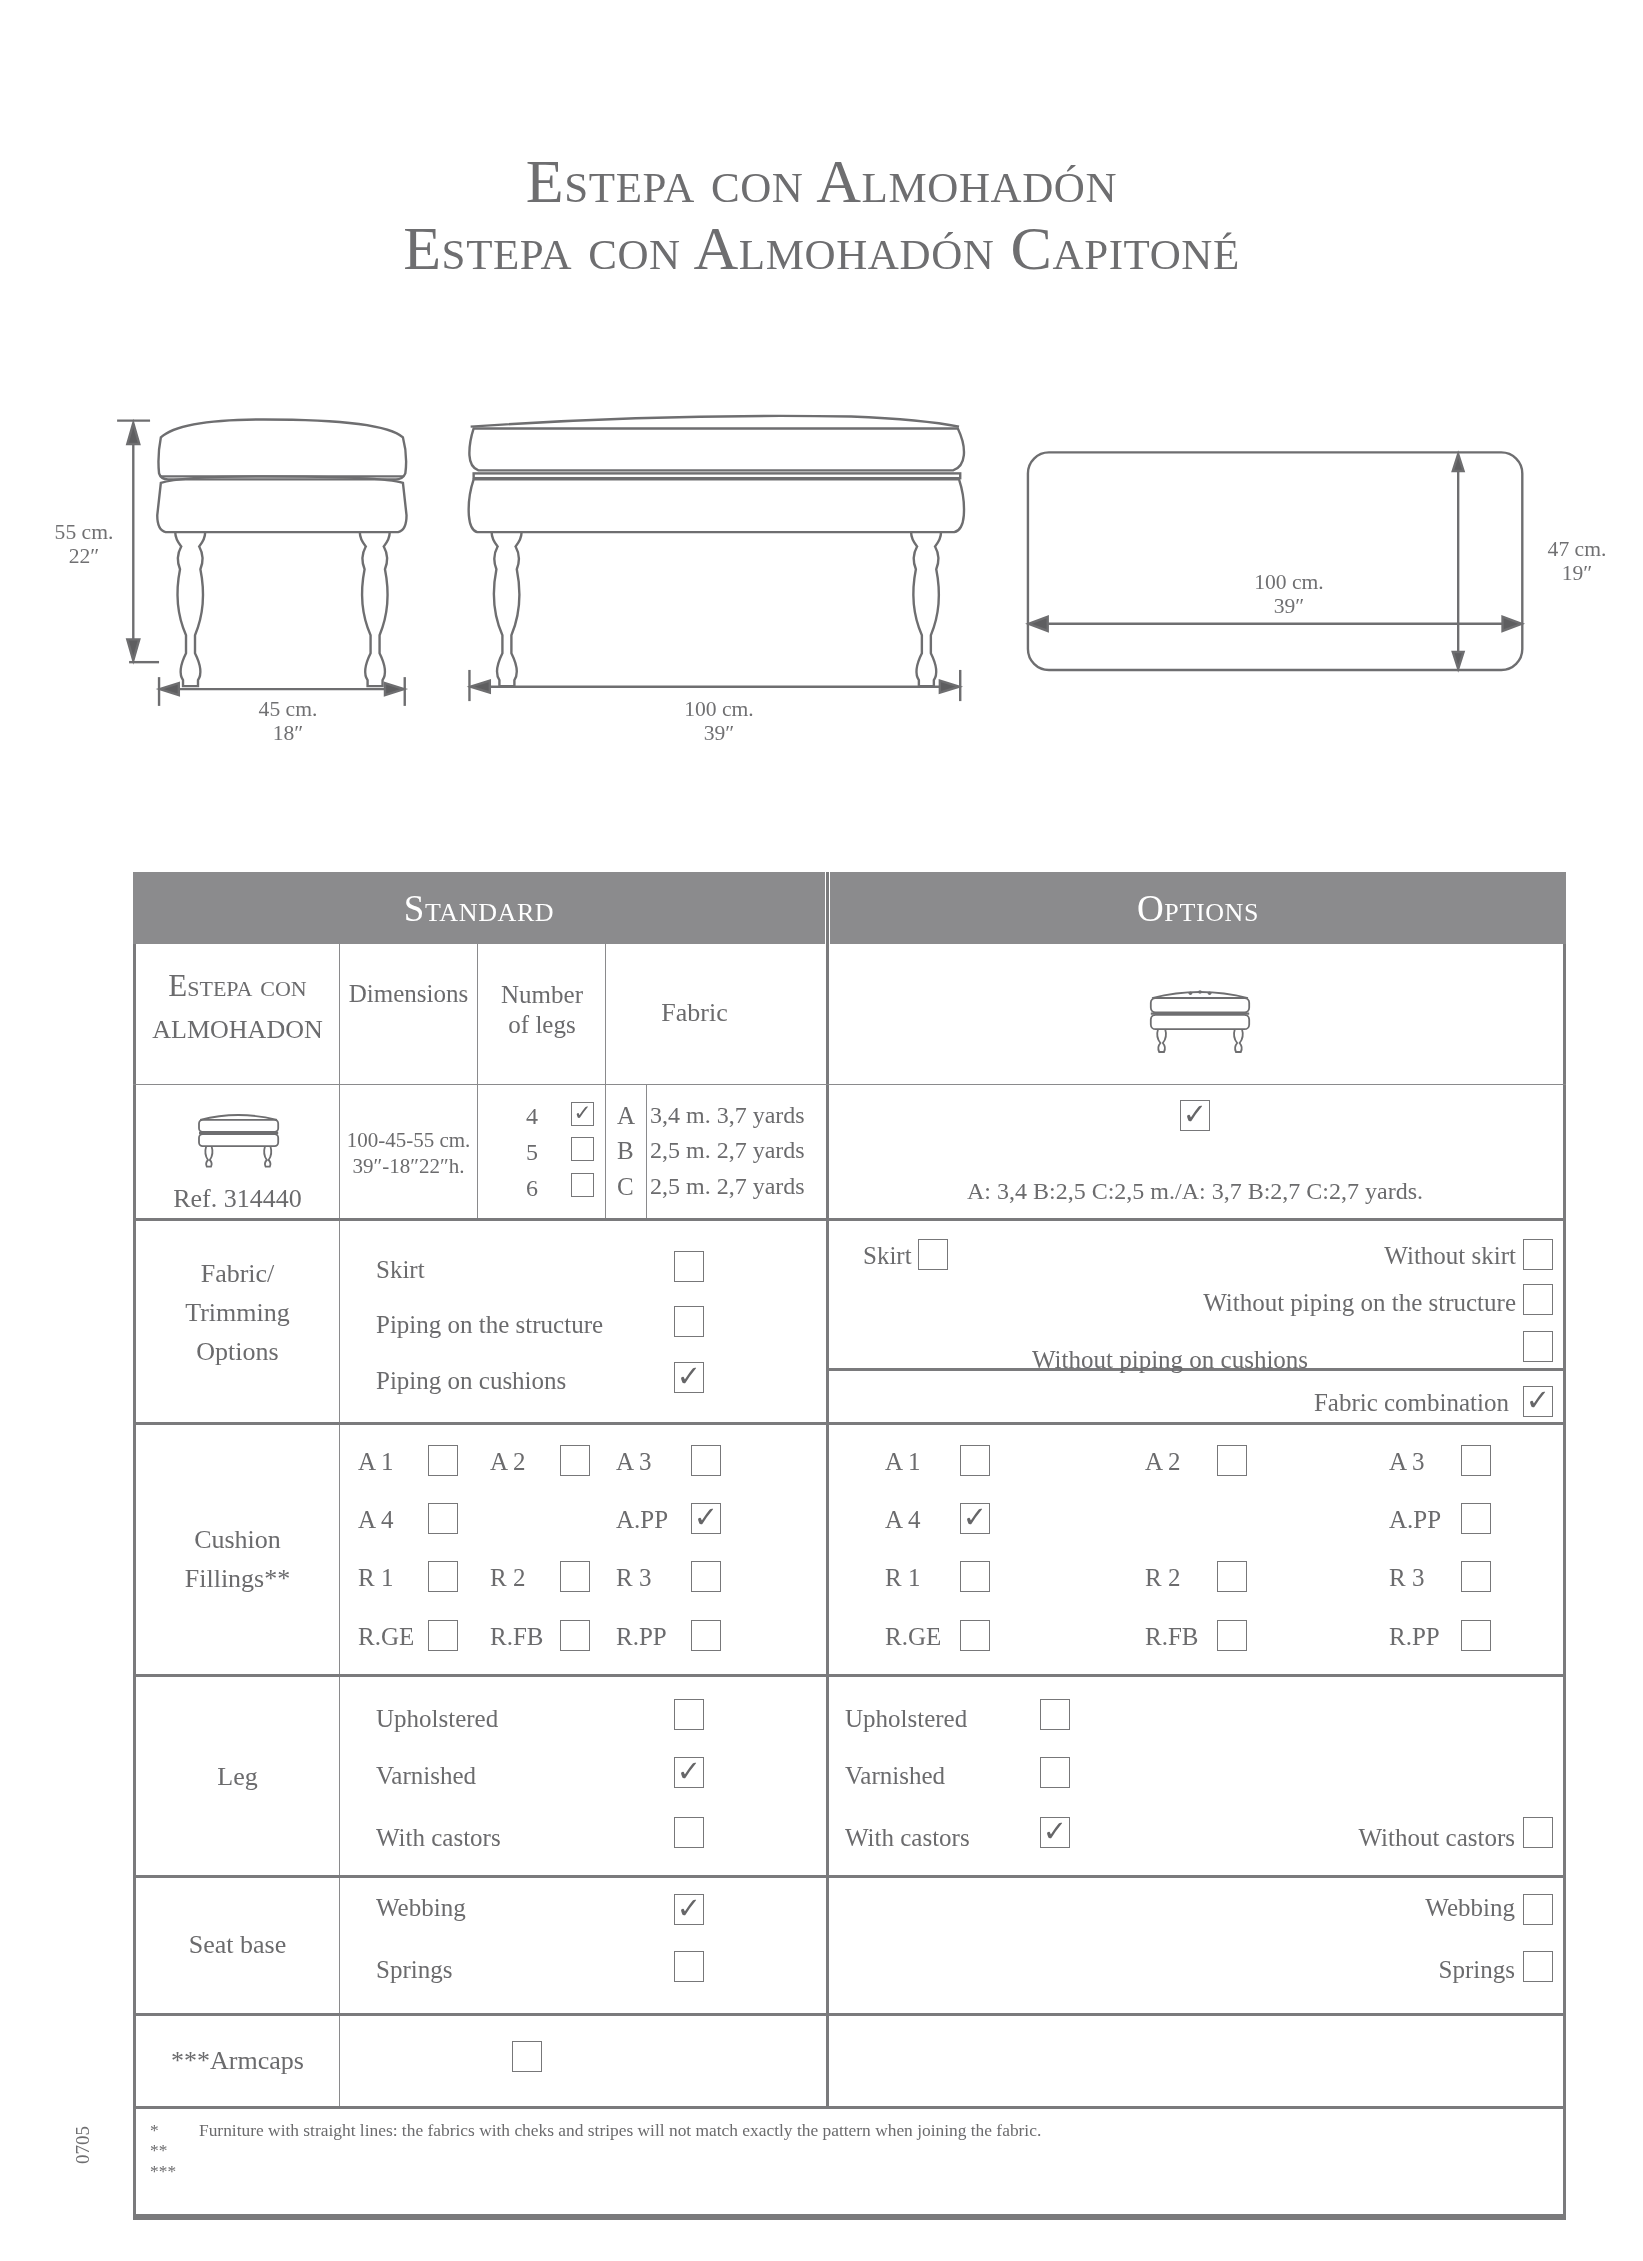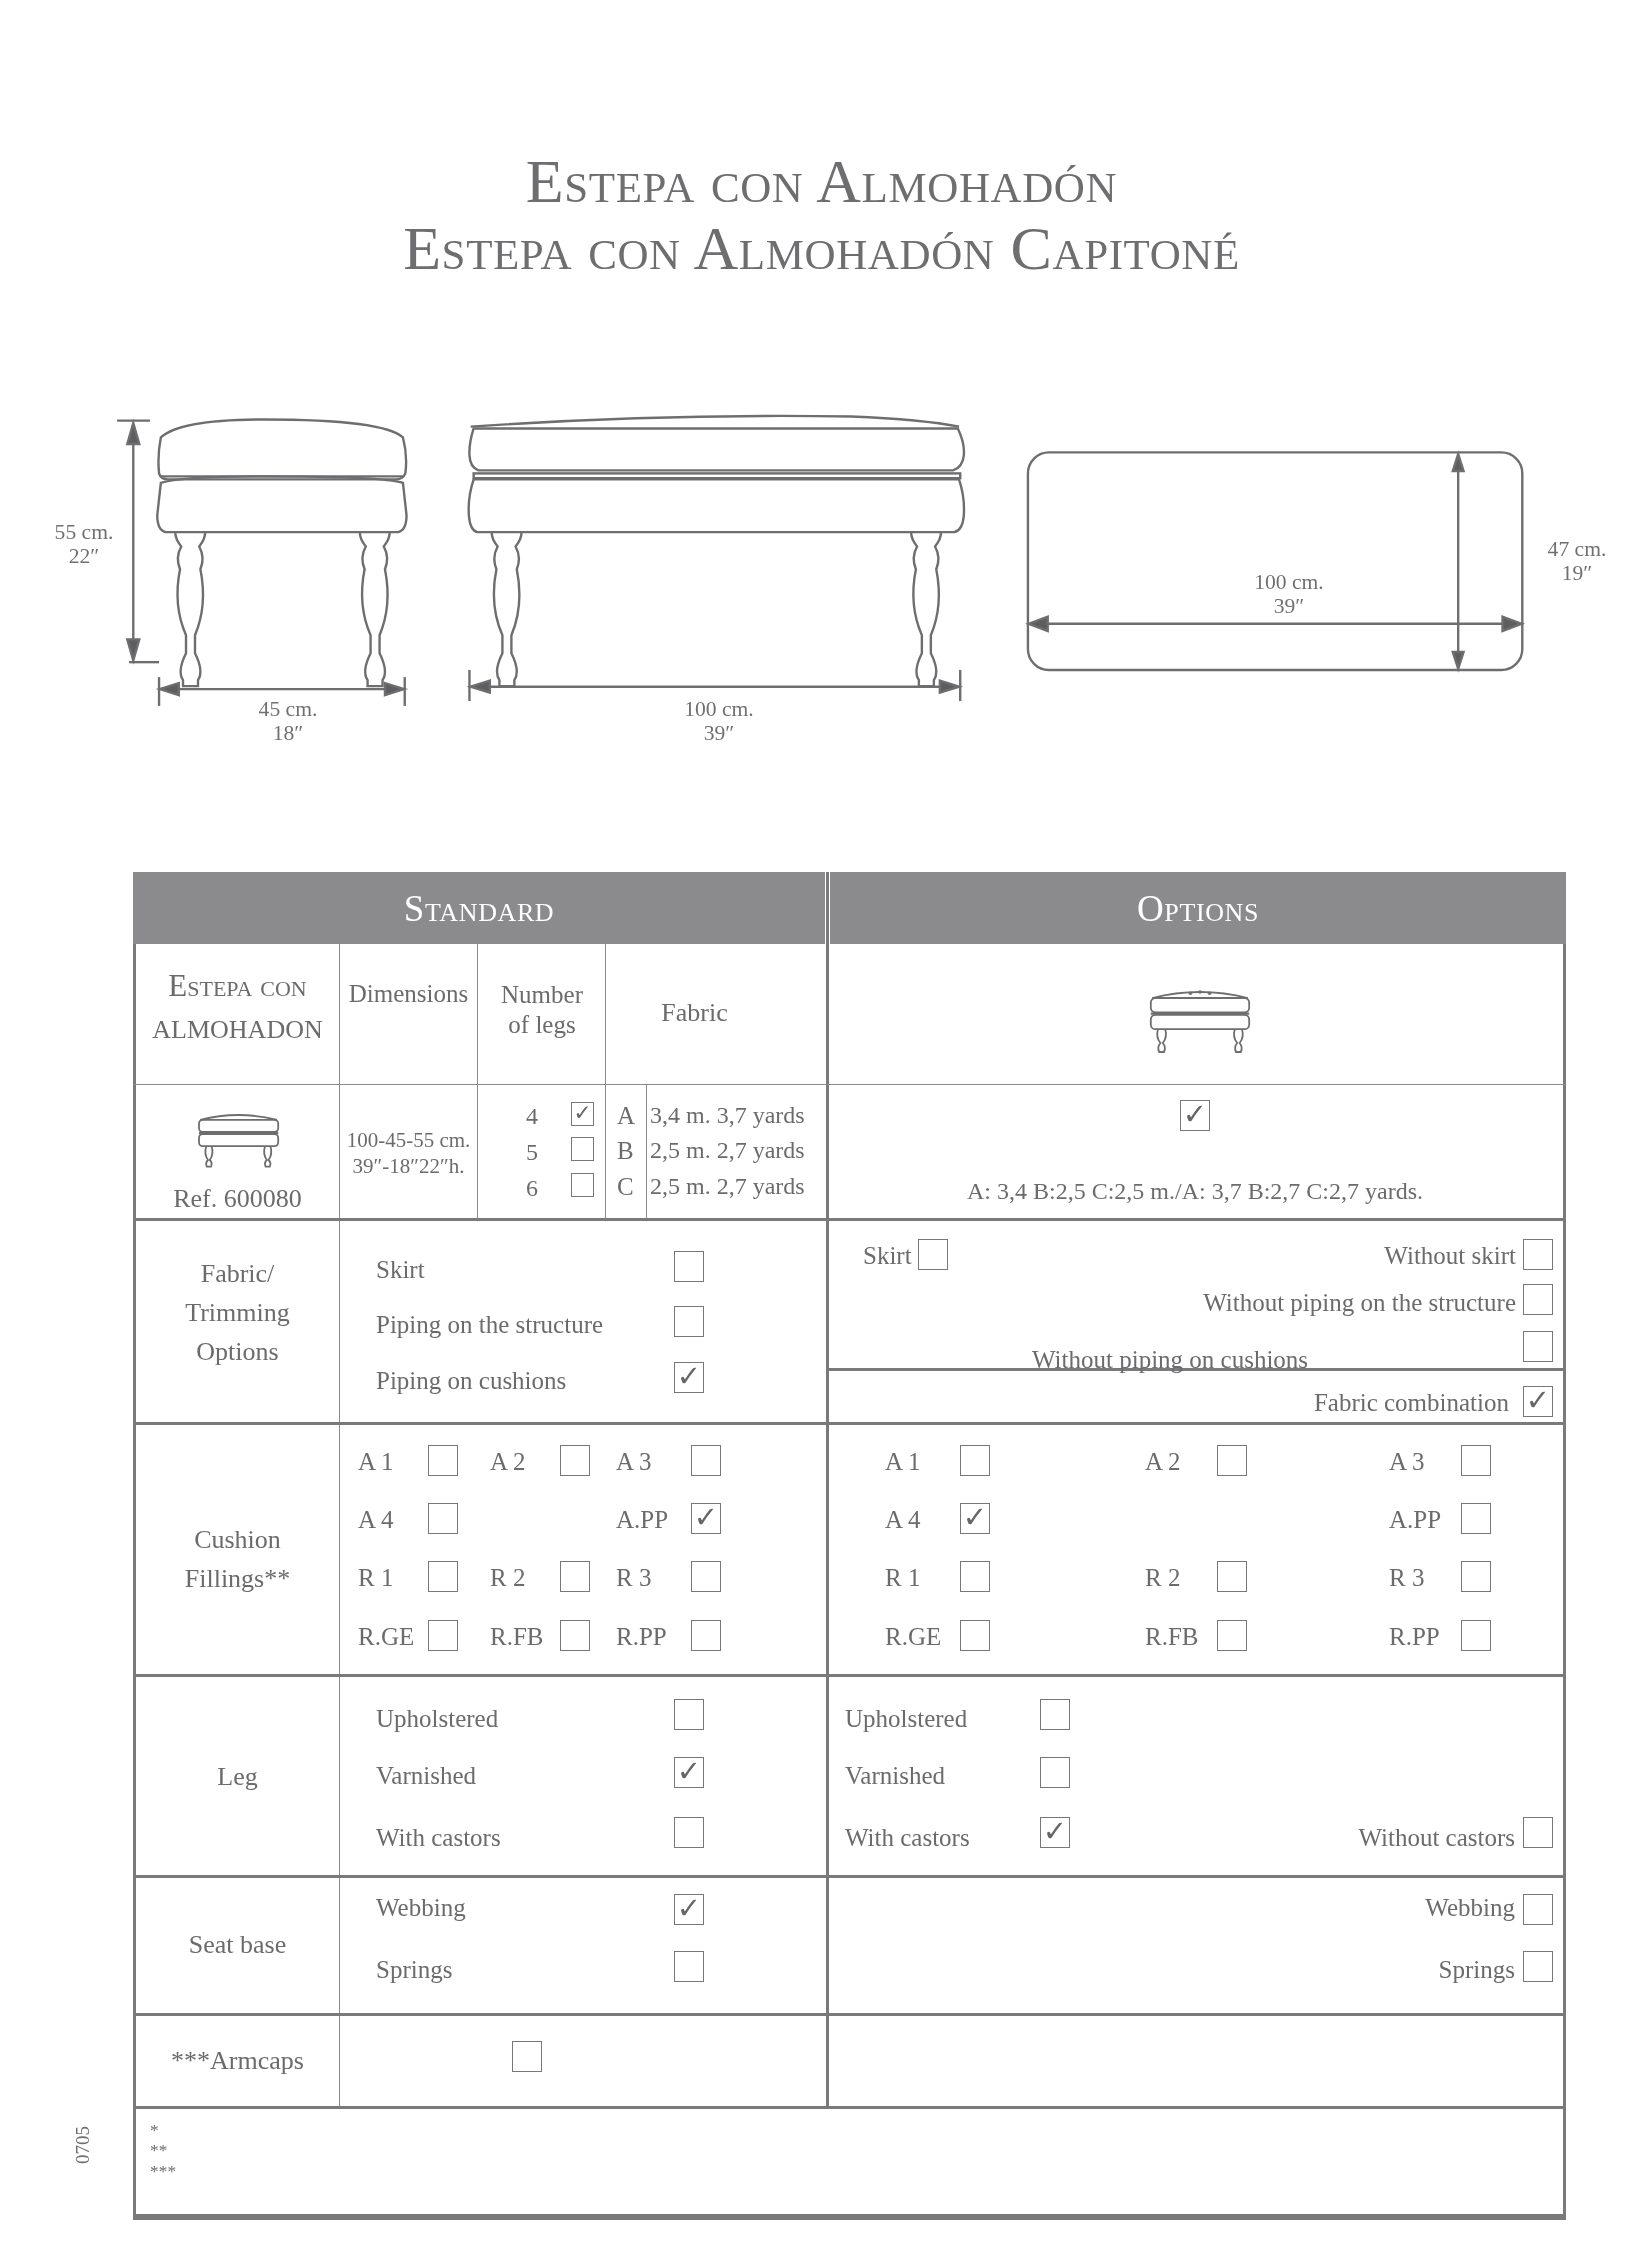--- a/index.html
+++ b/index.html
@@ -168,21 +168,21 @@
   <svg class="abs" style="left:60px; top:237px;" width="90" height="60" viewBox="0 0 150 100">
     <g fill="none" stroke="#6e6e70" stroke-width="3">
       <path d="M12,18 Q75,2 140,18"></path>
       <rect x="10" y="18" width="132" height="20" rx="6"></rect>
       <rect x="10" y="42" width="132" height="20" rx="6"></rect>
       <line x1="10" y1="40" x2="142" y2="40" stroke-width="4"></line>
       <path d="M22,62 Q18,75 25,85 Q20,90 23,96 L30,96 Q33,90 28,85 Q35,75 31,62"></path>
       <path d="M120,62 Q116,75 123,85 Q118,90 121,96 L128,96 Q131,90 126,85 Q133,75 129,62"></path>
     </g>
   </svg>
-  <div class="txt ctr" style="left:3px; top:312px; width:203px; font-size:26px;">Ref. 600080</div>
+  <div class="txt ctr" style="left:3px; top:312px; width:203px; font-size:26px;">Ref. 314440</div>
   <div class="txt ctr" style="left:207px; top:256px; width:137px; font-size:21px;">100-45-55 cm.</div>
   <div class="txt ctr" style="left:207px; top:282px; width:137px; font-size:21px;">39″-18″22″h.</div>
 
   <div class="txt" style="left:393px; top:231px; font-size:24px;">4</div>
   <div class="cb small" style="left:438px; top:230px;">
       <span class="mark">✓</span>
     </div>
   <div class="txt" style="left:393px; top:267px; font-size:24px;">5</div>
   <div class="cb small" style="left:438px; top:265px;"></div>
   <div class="txt" style="left:393px; top:303px; font-size:24px;">6</div>
@@ -316,18 +316,19 @@
 
   <div class="txt" style="left:1139px; top:1022px; width:243px; text-align:right;">Webbing</div>
   <div class="cb" style="left:1390px; top:1022px;"></div>
   <div class="txt" style="left:1139px; top:1084px; width:243px; text-align:right;">Springs</div>
   <div class="cb" style="left:1390px; top:1079px;"></div>
 
   <div class="txt ctr" style="left:3px; top:1174px; width:203px; font-size:26px;">***Armcaps</div>
   <div class="cb" style="left:379px; top:1169px;"></div>
 
   <div class="foot" style="left:17px; top:1248px;">*</div>
+  <div class="foot" style="left:66px; top:1248px;">Furniture with straight lines: the fabrics with cheks and stripes will not match exactly the pattern when joining the fabric.</div>
   <div class="foot" style="left:17px; top:1268px;">**</div>
   <div class="foot" style="left:17px; top:1289px;">***</div>
 </div>
 
 <div class="side-code">0705</div>
 
 
 </body></html>

